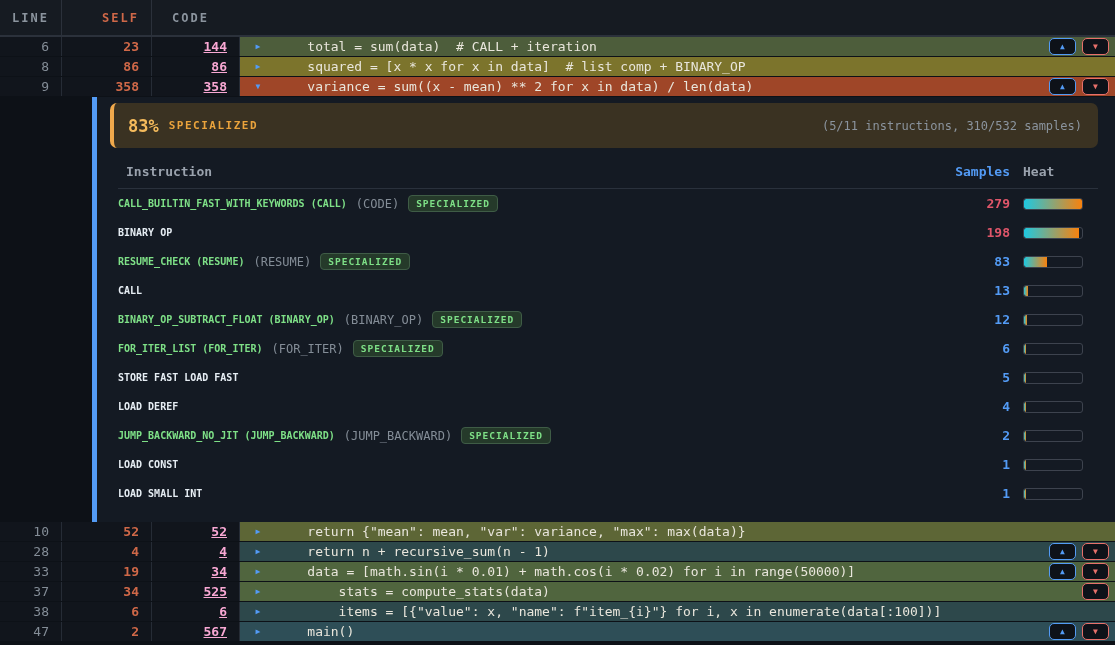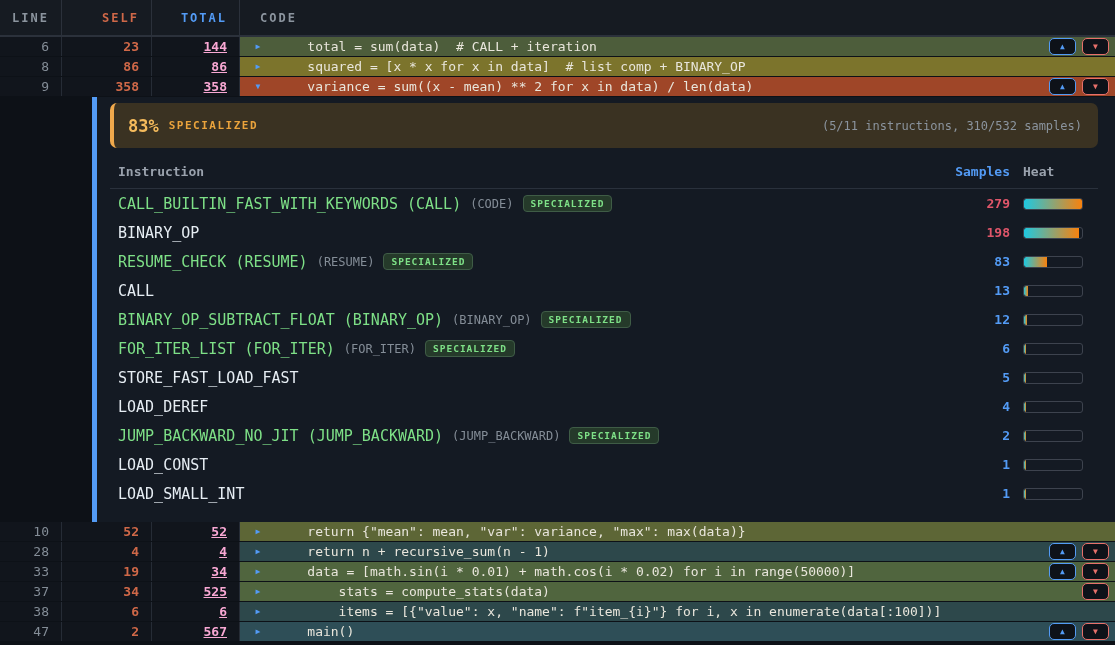--- a/index.html
+++ b/index.html
@@ -47,28 +47,28 @@
   .panel  { flex:1; background:#141a23; padding:6px 17px 0 13px; }
 
   .banner {
     height:45px; background:#3a3222; border-left:4px solid #f0a94c; border-radius:7px;
     display:flex; align-items:center; padding:0 16px 0 14px;
   }
   .banner .pct { font-size:17px; font-weight:bold; color:#f5bb5c; }
   .banner .plabel { font-size:11px; font-weight:bold; letter-spacing:1.5px; color:#eaa33c; margin-left:10px; }
   .banner .psummary { margin-left:auto; font-size:12px; color:#8b949e; }
 
-  .itable-head { display:flex; align-items:flex-start; margin-top:16px; padding:0 0 9px 8px; border-bottom:1px solid #2a313c; }
+  .itable-head { display:flex; align-items:flex-start; margin-top:16px; padding:0 0 9px 8px; border-bottom:1px solid #2a313c;margin-left:8px; }
   .itable-head .th-ins  { flex:1; font-size:13px; font-weight:bold; color:#9aa2ad; }
   .itable-head .th-samp { width:110px; text-align:right; font-size:13px; font-weight:bold; color:#539bf5; }
   .itable-head .th-heat { width:88px; padding-left:13px; font-size:13px; font-weight:bold; color:#9aa2ad; }
 
   .irow { display:flex; align-items:center; height:29px; padding-left:8px; }
   .ileft { flex:1; display:flex; align-items:center; gap:9px; overflow:hidden; }
-  .iname { font-size:15px; font-weight:normal; white-space:nowrap; }
+  .iname { font-size:10px; font-weight:bold; white-space:nowrap; }
   .iname.spec { color:#7ee087; }
   .iname.plain { color:#e6edf3; }
   .ibase { font-size:12px; color:#848d97; white-space:nowrap; }
   .badge {
     font-size:9.5px; font-weight:bold; letter-spacing:1px; color:#7ee087;
     background:#253a2a; border:1px solid #3f5c46; border-radius:4px; padding:2px 7px;
   }
   .isamp { width:110px; text-align:right; font-size:13px; font-weight:bold; }
   .isamp.hot { color:#e0566a; } .isamp.cool { color:#539bf5; }
   .iheat { width:88px; padding-left:13px; }
@@ -76,21 +76,20 @@
   .fill  { height:100%; background:linear-gradient(90deg,#1fc8e0,#f8820e); border-radius:2px 0 0 2px; }
 </style>
 </head>
 <body>
 
 <div class="app">
 
   <div class="thead">
     <div class="hc h-line">LINE</div>
     <div class="hc h-self">SELF</div>
-    <div class="hc h-total">TOTAL</div>
     <div class="hc h-code">CODE</div>
   </div>
 
   <div id="top-rows">
       <div class="crow">
         <div class="nc c-line">6</div>
         <div class="nc c-self">23</div>
         <div class="nc c-total">144</div>
         <div class="c-code" style="background: rgb(77, 93, 59);"><span class="expander">▶</span><span class="codetext">    total = sum(data)  # CALL + iteration</span><span class="btns"><button class="nav-btn btn-up">▲</button><button class="nav-btn btn-down">▼</button></span></div>
       </div>

